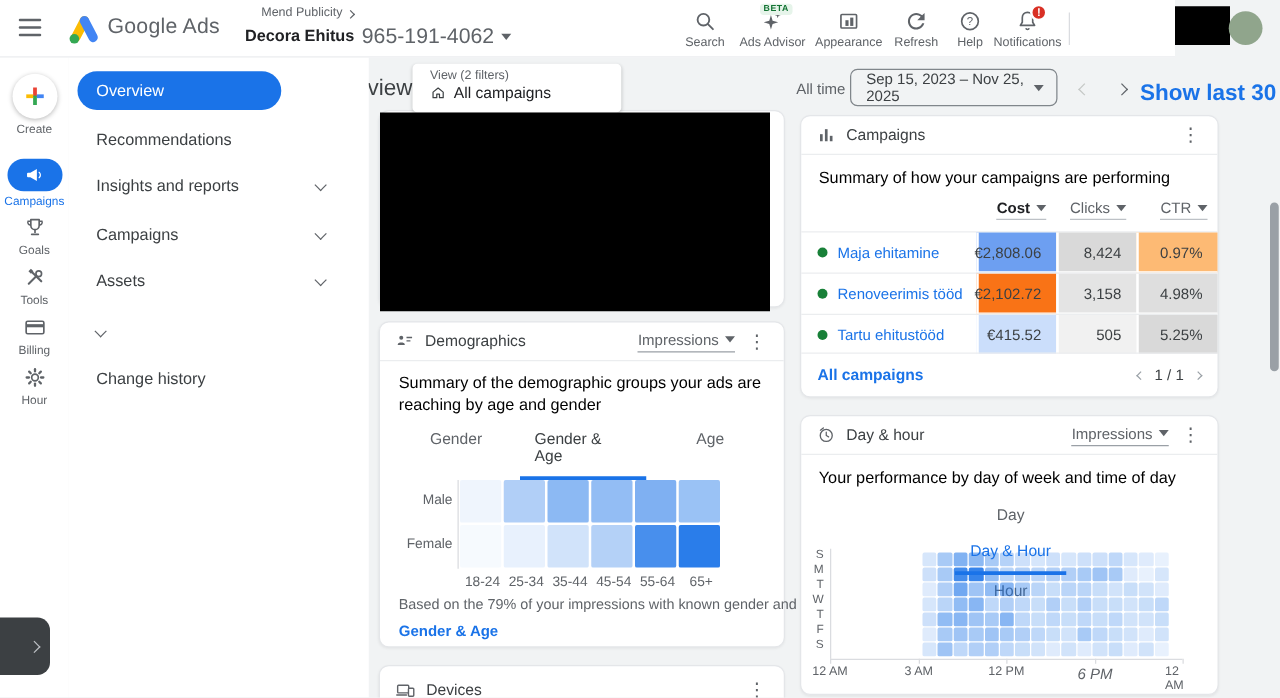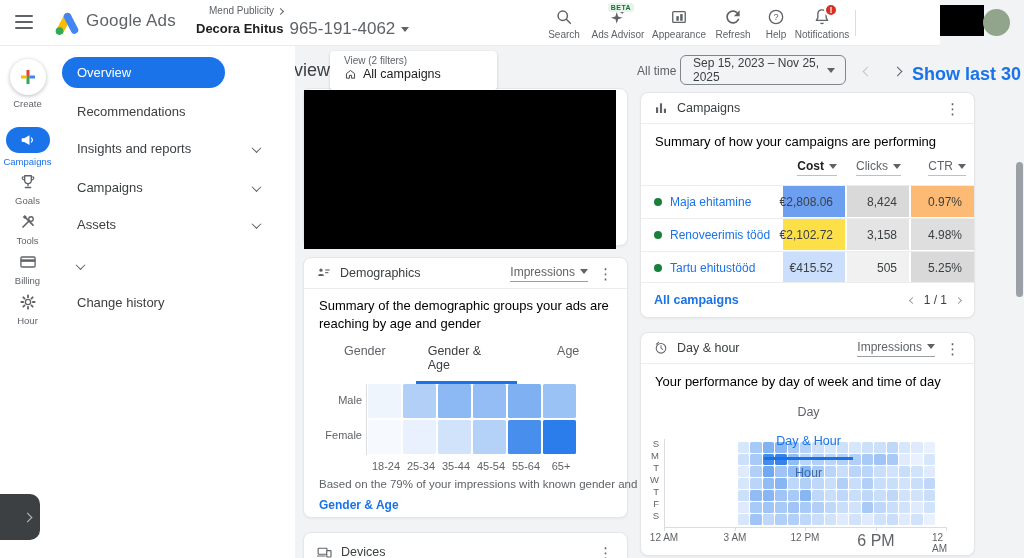--- a/index.html
+++ b/index.html
@@ -330,21 +330,21 @@
       </div>
     <div class="cval" style="background: rgb(109, 159, 241);">€2,808.06</div>
     <div class="cval" style="background: rgb(217, 217, 217);">8,424</div>
     <div class="cval" style="background: #fdba74;">0.97%</div>
   </div>
   <div class="crow" style="top:125px;">
     <div class="cname">
         <span class="dot"></span>
         <span>Renoveerimis tööd</span>
       </div>
-    <div class="cval" style="background: #fde047;">€2,102.72</div>
+    <div class="cval" style="background: #f97316;">€2,102.72</div>
     <div class="cval" style="background: rgb(228, 228, 228);">3,158</div>
     <div class="cval" style="background: rgb(222, 222, 222);">4.98%</div>
   </div>
   <div class="crow" style="top:158px;">
     <div class="cname">
         <span class="dot"></span>
         <span>Tartu ehitustööd</span>
       </div>
     <div class="cval" style="background: rgb(203, 222, 251);">€415.52</div>
     <div class="cval" style="background: rgb(241, 241, 241);">505</div>
@@ -576,21 +576,21 @@
       <div class="hm-cell" style="background: rgba(26, 115, 232, 0.2);"></div>
       <div class="hm-cell" style="background: rgba(26, 115, 232, 0.24);"></div>
       <div class="hm-cell" style="background: rgba(26, 115, 232, 0.14);"></div>
       <div class="hm-cell" style="background: rgba(26, 115, 232, 0.2);"></div>
       <div class="hm-cell" style="background: rgba(26, 115, 232, 0.1);"></div>
     </div>
   <div>
     <span class="hm-collbl" style="left:23px;  top:199px; font-size:10px;">12 AM</span>
     <span class="hm-collbl" style="left:94px;  top:199px; font-size:10px;">3 AM</span>
     <span class="hm-collbl" style="left:164px; top:199px; font-size:10px;">12 PM</span>
-    <span class="hm-collbl" style="left:235px; top:199px; font-size:16px;">6 PM</span>
+    <span class="hm-collbl" style="left:235px; top:199px; font-size:12px;font-style:italic;">6 PM</span>
     <span class="hm-collbl" style="left:305px; top:199px; font-size:10px;">12 AM</span>
   </div>
 </div>
 
 <div class="card" style="left:303px; top:532px; width:325px; height:44px;">
   <div class="card-header" style="border-bottom:none; height:38px;">
     <svg width="17" height="17" viewBox="0 0 24 24">
       <rect x="3" y="6" width="12.5" height="8.5" rx="1" fill="none" stroke="#5f6368" stroke-width="1.6"></rect>
       <line x1="2" y1="17" x2="13" y2="17" stroke="#5f6368" stroke-width="1.6" stroke-linecap="round"></line>
       <rect x="15.2" y="9.3" width="6" height="9" rx="1" fill="#fff" stroke="#5f6368" stroke-width="1.6"></rect>

